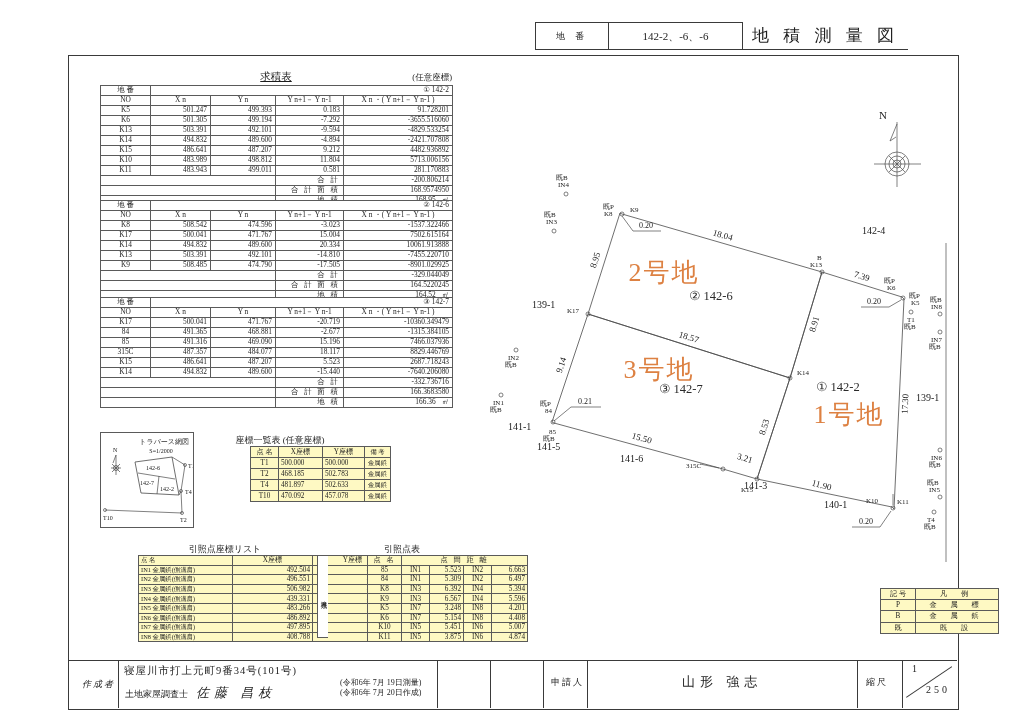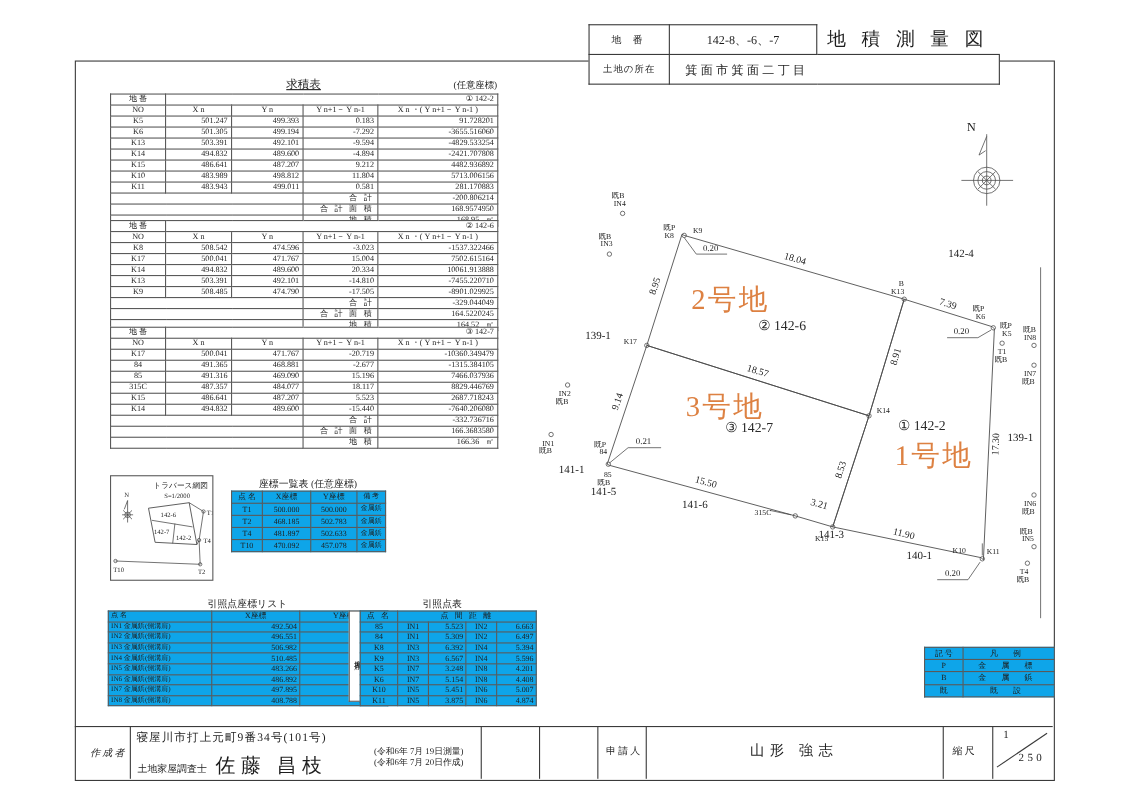--- a/index.html
+++ b/index.html
@@ -29,26 +29,26 @@
   .qt tbody td:first-child{text-align:center;}
   .qt .ft .lab{text-align:right;letter-spacing:2px;}
   .qt .ft .num{text-align:right;}
   .unit{padding-left:6px;}
 
   .gtbl{position:absolute;left:103px;top:404px;border-collapse:collapse;background:#fff;}
   .gtbl td{border:0.8px solid #5a5a5a;height:12px;font-size:8px;white-space:nowrap;}
 
   
   .sttl{position:absolute;font-size:9px;text-align:center;}
-  .ct,.rl,.rt,.lg{position:absolute;border-collapse:collapse;table-layout:fixed;background:#0ea5e9;}
+  .ct,.rl,.rt,.lg{position:absolute;border-collapse:collapse;table-layout:fixed;background:#fef9c3;margin-left:40px;}
   .ct td,.rl td,.rt td,.lg td{border:0.8px solid #5a5a5a;font-size:7.2px;line-height:8px;
       padding:0 2px;white-space:nowrap;overflow:hidden;}
   .ct td{height:10px;}
   .ct .hd td{text-align:center;}
-  .ct tbody td{text-align:center;}
+  .ct tbody td{text-align:left;}
   .ct tbody td:first-child{text-align:center;}
   .ct tbody td:last-child{text-align:center;font-size:6.3px;}
   .rl td{height:8.6px;}
   .rl .hd td{text-align:center;}
   .rl tbody td{text-align:right;}
   .rl tbody td:first-child{text-align:left;font-size:6.4px;}
   .rt td{height:8.6px;}
   .rt .hd td{text-align:center;letter-spacing:2px;}
   .rt tbody td{text-align:center;}
   .rt tbody td:nth-child(3),.rt tbody td:nth-child(5){text-align:right;}
@@ -56,21 +56,21 @@
          text-align:center;font-size:6.5px;letter-spacing:1px;background:#fff;}
   .lg td{height:10.2px;text-align:center;}
   .lg td:last-child{letter-spacing:6px;}
   .trbox{position:absolute;left:100px;top:432px;width:92px;height:94px;border:0.8px solid #5a5a5a;background:#fff;}
 
   
   .fline{position:absolute;background:#3a3a3a;}
   .f-lbl{position:absolute;font-size:9px;letter-spacing:2px;}
   .f-addr{position:absolute;font-size:10.5px;letter-spacing:1px;}
   .f-sv{position:absolute;font-size:9px;}
-  .f-name{font-size:18px;letter-spacing:5px;padding-left:8px;}
+  .f-name{font-size:13px;letter-spacing:5px;padding-left:8px;font-style:italic;}
   .f-date{position:absolute;font-size:8px;line-height:10px;}
   .f-app{position:absolute;width:270px;text-align:center;font-size:13px;letter-spacing:5px;}
   .f-s1{position:absolute;font-size:10px;}
   .f-s2{position:absolute;font-size:10px;letter-spacing:3px;}
   .diag{position:absolute;left:906px;top:697px;width:55px;border-top:0.9px solid #3a3a3a;
         transform:rotate(-34deg);transform-origin:left top;}
 
   
   svg text{fill:#222;}
   .edge{fill:none;stroke:#4a4a4a;stroke-width:0.8;}
@@ -90,26 +90,22 @@
 <body>
 
 <div class="page">
 
   <div class="frame"></div>
 
   <table class="hdrtbl">
     <tbody>
         <tr>
       <td class="hdr-lbl">地 番</td>
-      <td class="hdr-val">142-8、-6、-7</td>
+      <td class="hdr-val">142-2、-6、-6</td>
       <td class="hdr-title">地 積 測 量 図</td>
-    </tr>
-    <tr>
-      <td class="hdr-lbl hdr-loc-lbl">土地の所在</td>
-      <td class="hdr-loc" colspan="2">箕面市箕面二丁目</td>
     </tr>
   </tbody>
     </table>
 
   <div class="ttl abs" style="left:100px;top:70px;width:352px;text-align:center;">
     <span class="under">求積表</span>
     <span class="abs" style="right:0;top:2px;font-size:8.5px;">(任意座標)</span>
   </div>
 
   <table class="qt" style="left:100px;top:85px;">
@@ -465,21 +461,21 @@
           <td>496.551</td>
           <td>464.968</td>
         </tr>
         <tr>
           <td>IN3 金属鋲(側溝肩)</td>
           <td>506.982</td>
           <td>468.397</td>
         </tr>
         <tr>
           <td>IN4 金属鋲(側溝肩)</td>
-          <td>510.485</td>
+          <td>439.331</td>
           <td>469.564</td>
         </tr>
         <tr>
           <td>IN5 金属鋲(側溝肩)</td>
           <td>483.266</td>
           <td>502.826</td>
         </tr>
         <tr>
           <td>IN6 金属鋲(側溝肩)</td>
           <td>486.892</td>

